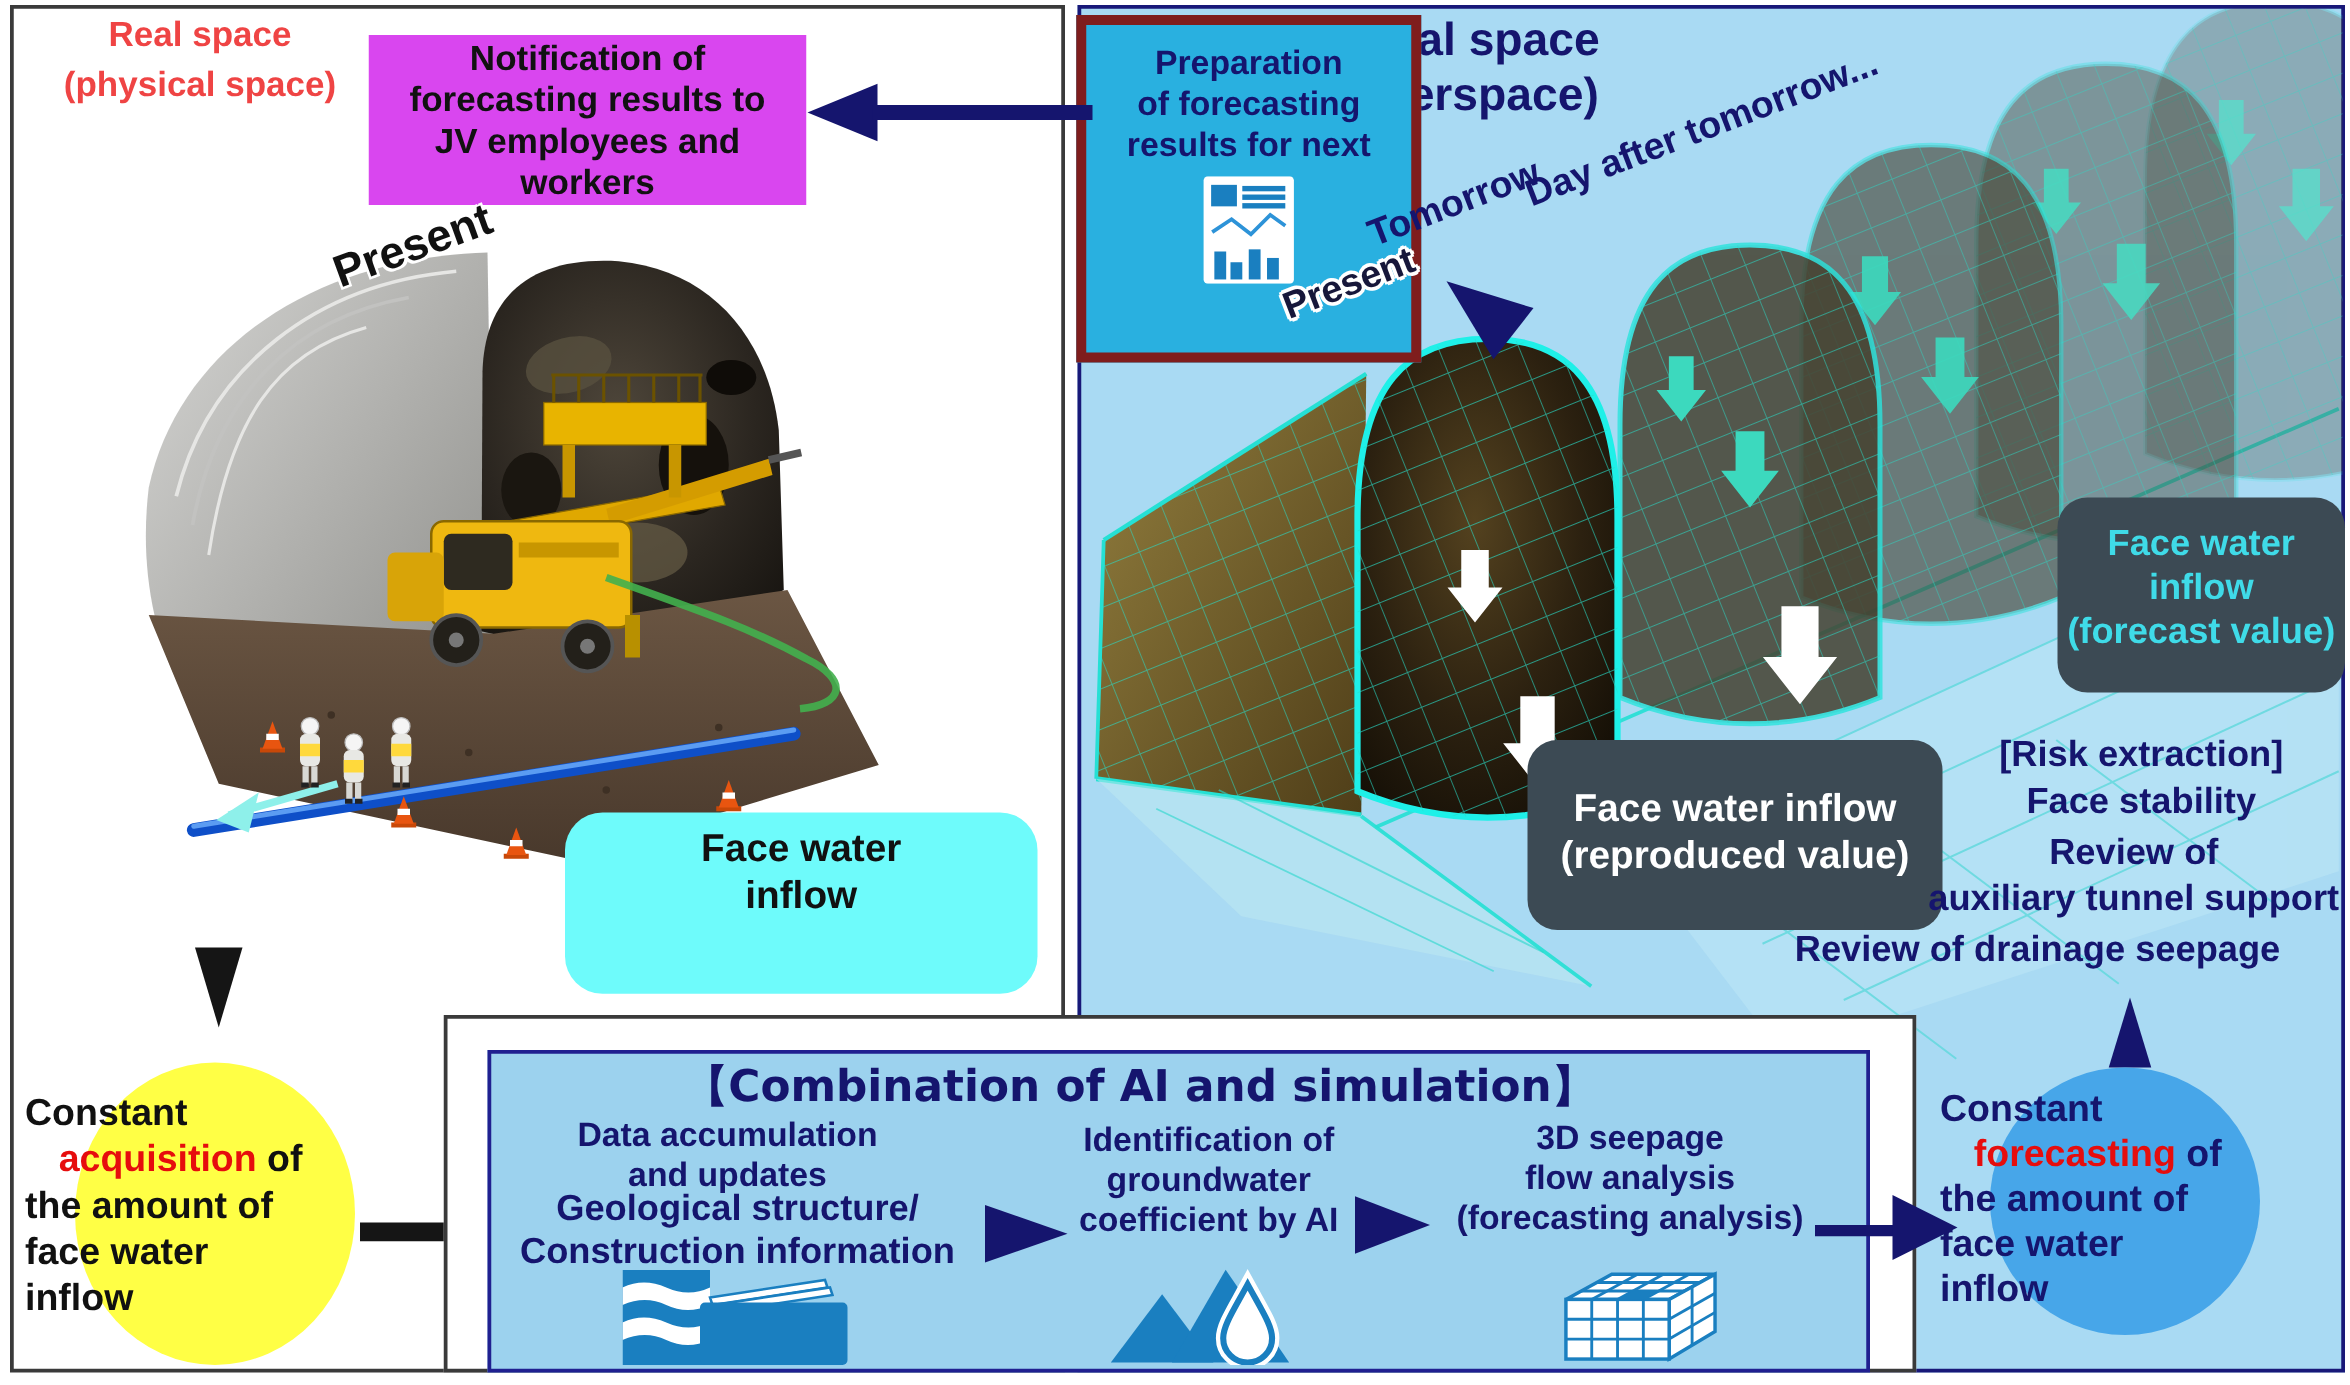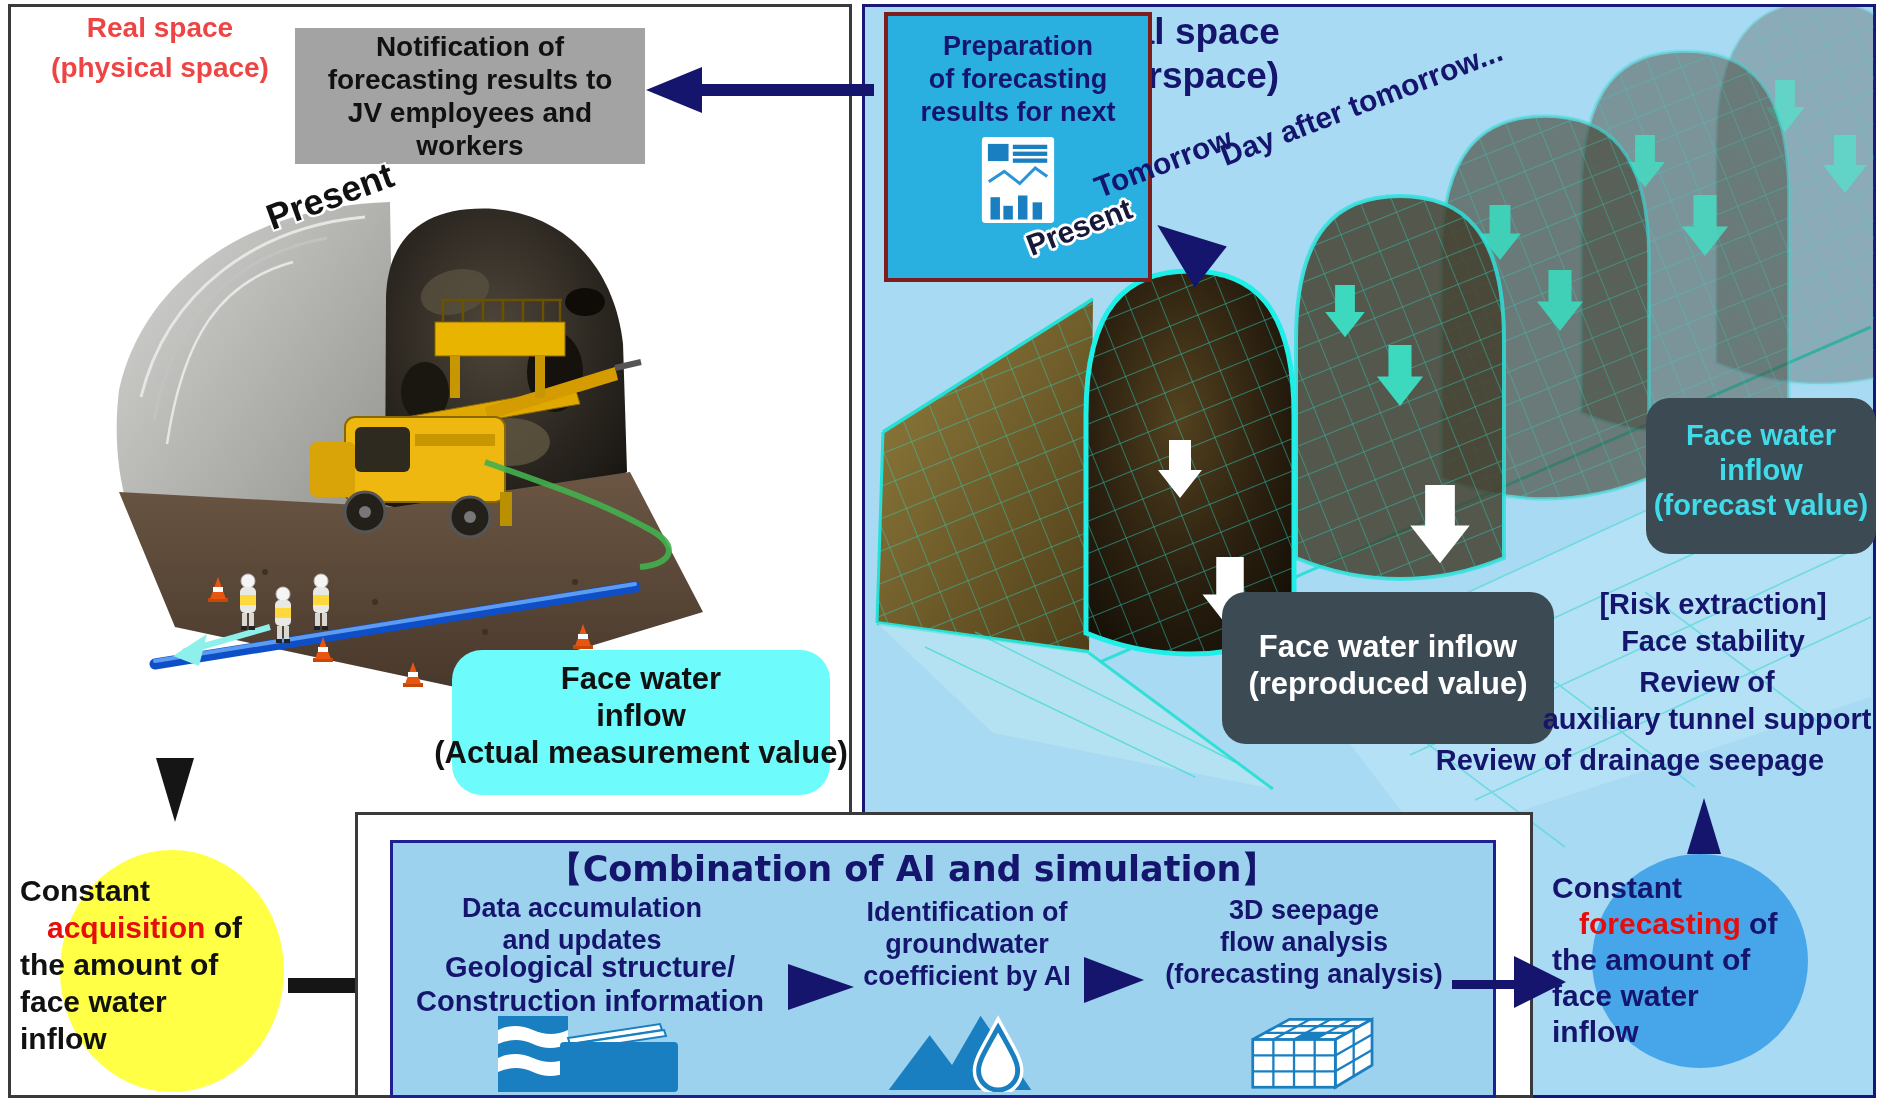--- a/index.html
+++ b/index.html
@@ -7,29 +7,29 @@
   #canvas{position:relative;width:1880px;height:1108px;background:#fff;overflow:hidden;}
   .abs{position:absolute;}
   .center{text-align:center;}
   .red{color:#e60d0d;margin-left:27px;}
   .nw{white-space:nowrap;margin:0 -200px;}
   .panel-real{left:8px;top:4px;width:838px;height:1088px;border:3px solid #3a3a3a;background:#ffffff;}
   .panel-virtual{left:862px;top:4px;width:1008px;height:1088px;border:3px solid #181878;background:#a9daf3;}
   .combo-container{left:355px;top:812px;width:1172px;height:280px;border:3px solid #3a3a3a;background:#ffffff;}
   .combo-box{left:390px;top:840px;width:1100px;height:252px;border:3px solid #202090;background:#9cd2ee;}
   .real-title{left:20px;top:8px;width:280px;font-size:28px;line-height:40px;color:#ef4444;}
-  .gray-box{left:295px;top:28px;width:350px;height:134px;background:#a3a3a3;color:#111;font-size:28px;line-height:33px;padding-top:2px;}
+  .gray-box{left:295px;top:28px;width:350px;height:134px;background:#d946ef;color:#111;font-size:28px;line-height:33px;padding-top:2px;}
   .present-real{left:268px;top:198px;font-size:36px;color:#111;transform:rotate(-20deg);transform-origin:0 50%;
     text-shadow:-2px -2px 0 #fff,2px -2px 0 #fff,-2px 2px 0 #fff,2px 2px 0 #fff;}
   .cyan-box{left:452px;top:650px;width:378px;height:135px;border-radius:30px;background:#6efbfb;color:#111;font-size:31px;line-height:37px;padding-top:10px;}
   .yellow-circle{left:60px;top:850px;width:224px;height:242px;border-radius:50%;background:#ffff45;color:#111;font-size:30px;line-height:37px;padding-top:22px;box-sizing:border-box;}
   .blue-circle{left:1592px;top:854px;width:216px;height:214px;border-radius:50%;background:#47a6e9;color:#15156e;font-size:30px;line-height:36px;padding-top:16px;box-sizing:border-box;}
   .circ-line{white-space:nowrap;margin:0 -40px;text-align:left;}
   .v-title{left:1000px;top:10px;width:330px;font-size:37px;line-height:44px;color:#15156e;}
-  .prep-box{left:884px;top:12px;width:260px;height:248px;border:4px solid #7f1d1d;background:#29b0e0;color:#15156e;font-size:27px;line-height:33px;padding-top:14px;}
+  .prep-box{left:861px;top:12px;width:260px;height:248px;border:8px solid #7f1d1d;background:#29b0e0;color:#15156e;font-size:27px;line-height:33px;padding-top:14px;}
   .tl-label{font-size:30px;color:#15156e;transform:rotate(-21deg);transform-origin:0 50%;white-space:nowrap;}
   .tl-present{left:1028px;top:230px;color:#17173a;
     text-shadow:-3px 0 0 #fff,3px 0 0 #fff,0 -3px 0 #fff,0 3px 0 #fff,-2px -2px 0 #fff,2px -2px 0 #fff,-2px 2px 0 #fff,2px 2px 0 #fff;}
   .tl-tomorrow{left:1096px;top:172px;}
   .tl-dayafter{left:1222px;top:140px;}
   .slate{background:#3c4a54;border-radius:24px;box-sizing:border-box;}
   .box-reproduced{left:1222px;top:592px;width:332px;height:152px;color:#fff;font-size:31px;line-height:37px;padding-top:36px;}
   .box-forecast{left:1646px;top:398px;width:230px;height:156px;color:#3fdbe8;font-size:29px;line-height:35px;padding-top:20px;}
   .risk{color:#15156e;font-size:29px;line-height:37px;}
   .r1{left:1552px;top:586px;width:322px;}
@@ -279,21 +279,20 @@
     <div>forecasting results to</div>
     <div>JV employees and</div>
     <div>workers</div>
   </div>
 
   <div class="abs present-real">Present</div>
 
   <div class="abs cyan-box center">
     <div>Face water</div>
     <div>inflow</div>
-    <div class="m3">(Actual measurement value)</div>
   </div>
 
   <div class="abs tri tri-down-black"></div>
 
   <div class="abs yellow-circle">
     <div class="circ-line">Constant</div>
     <div class="circ-line"><span class="red">acquisition</span><span> of</span></div>
     <div class="circ-line">the amount of</div>
     <div class="circ-line">face water</div>
     <div class="circ-line">inflow</div>

